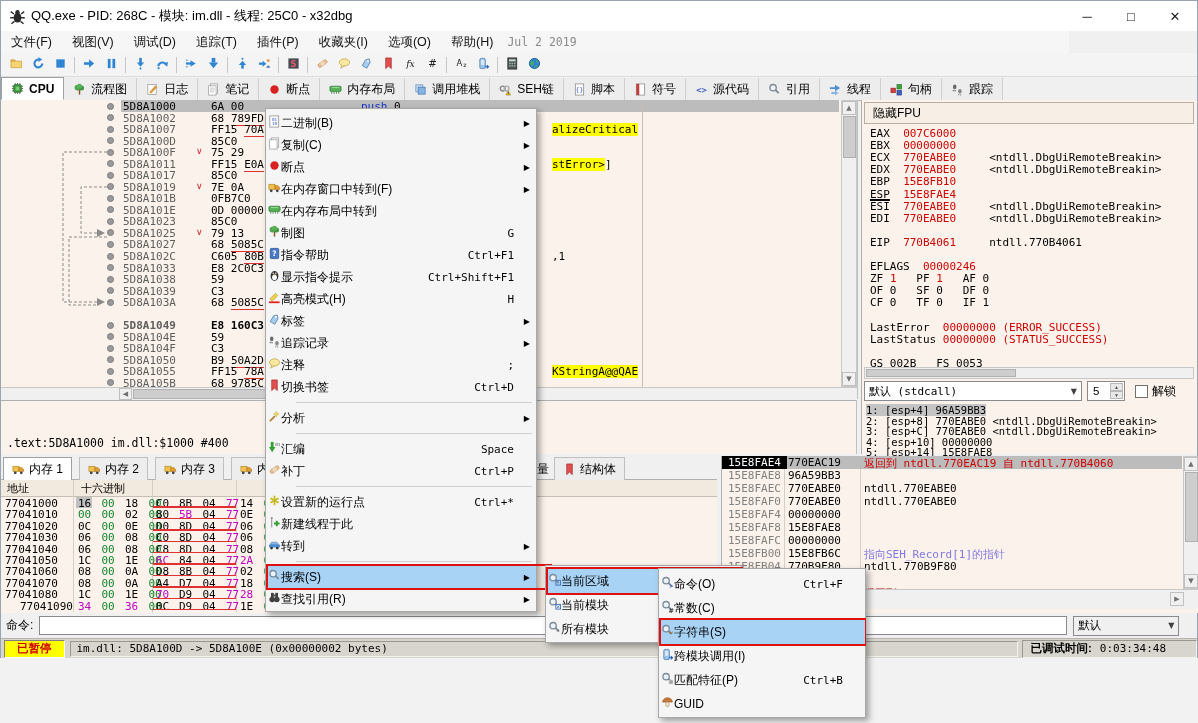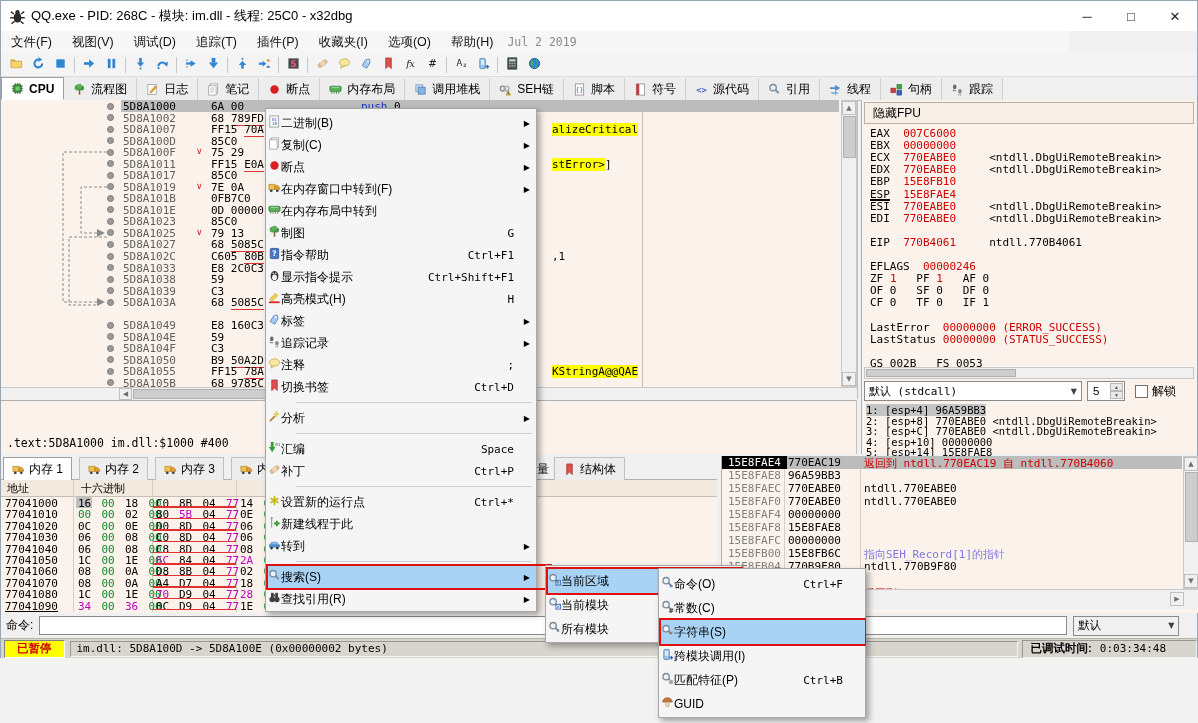--- a/index.html
+++ b/index.html
@@ -538,21 +538,21 @@
         <div class="drow mono" style="top: 184.64px;">
           <span class="dot"></span>
           <span class="daddr">5D8A1039</span>
           <span class="dbytes"><span>C3</span></span>
         </div>
         <div class="drow mono" style="top: 196.18px;">
           <span class="dot"></span>
           <span class="daddr">5D8A103A</span>
           <span class="dbytes"><span>68 </span><span class="u">5085C</span></span>
         </div>
-        <div class="drow mono" style="top: 219.26px;">
+        <div class="drow mono" style="top: 219.26px; font-weight: bold;">
           <span class="dot"></span>
           <span class="daddr">5D8A1049</span>
           <span class="dbytes"><span>E8 160C3</span></span>
         </div>
         <div class="drow mono" style="top: 230.8px;">
           <span class="dot"></span>
           <span class="daddr">5D8A104E</span>
           <span class="dbytes"><span>59</span></span>
         </div>
         <div class="drow mono" style="top: 242.34px;">
@@ -839,21 +839,21 @@
             <span class="dbyte col-g" style="left: 147.5px;">00</span>
             <span class="dbyte col-m" style="left: 155px;">70</span>
             <span class="dbyte col-k" style="left: 178px;">D9</span>
             <span class="dbyte col-k" style="left: 201.5px;">04</span>
             <span class="dbyte col-m" style="left: 225px;">77</span>
             <span class="dbyte col-m" style="left: 239px;">28</span>
             <span class="dbyte col-g" style="left: 262.5px;">0</span>
             <div class="g2line"></div>
           </div>
           <div class="dumprow mono" style="top: 143.6px;">
-            <span class="dbyte col-k" style="left: 4px; text-decoration: underline;">77041090</span>
+            <span class="dbyte col-k" style="left: 19px;">77041090</span>
             <span class="dbyte col-m" style="left: 77px;">34</span>
             <span class="dbyte col-g" style="left: 100.5px;">00</span>
             <span class="dbyte col-m" style="left: 124px;">36</span>
             <span class="dbyte col-g" style="left: 147.5px;">00</span>
             <span class="dbyte col-k" style="left: 155px;">0C</span>
             <span class="dbyte col-k" style="left: 178px;">D9</span>
             <span class="dbyte col-k" style="left: 201.5px;">04</span>
             <span class="dbyte col-m" style="left: 225px;">77</span>
             <span class="dbyte col-k" style="left: 239px;">1E</span>
             <span class="dbyte col-g" style="left: 262.5px;">0</span>

